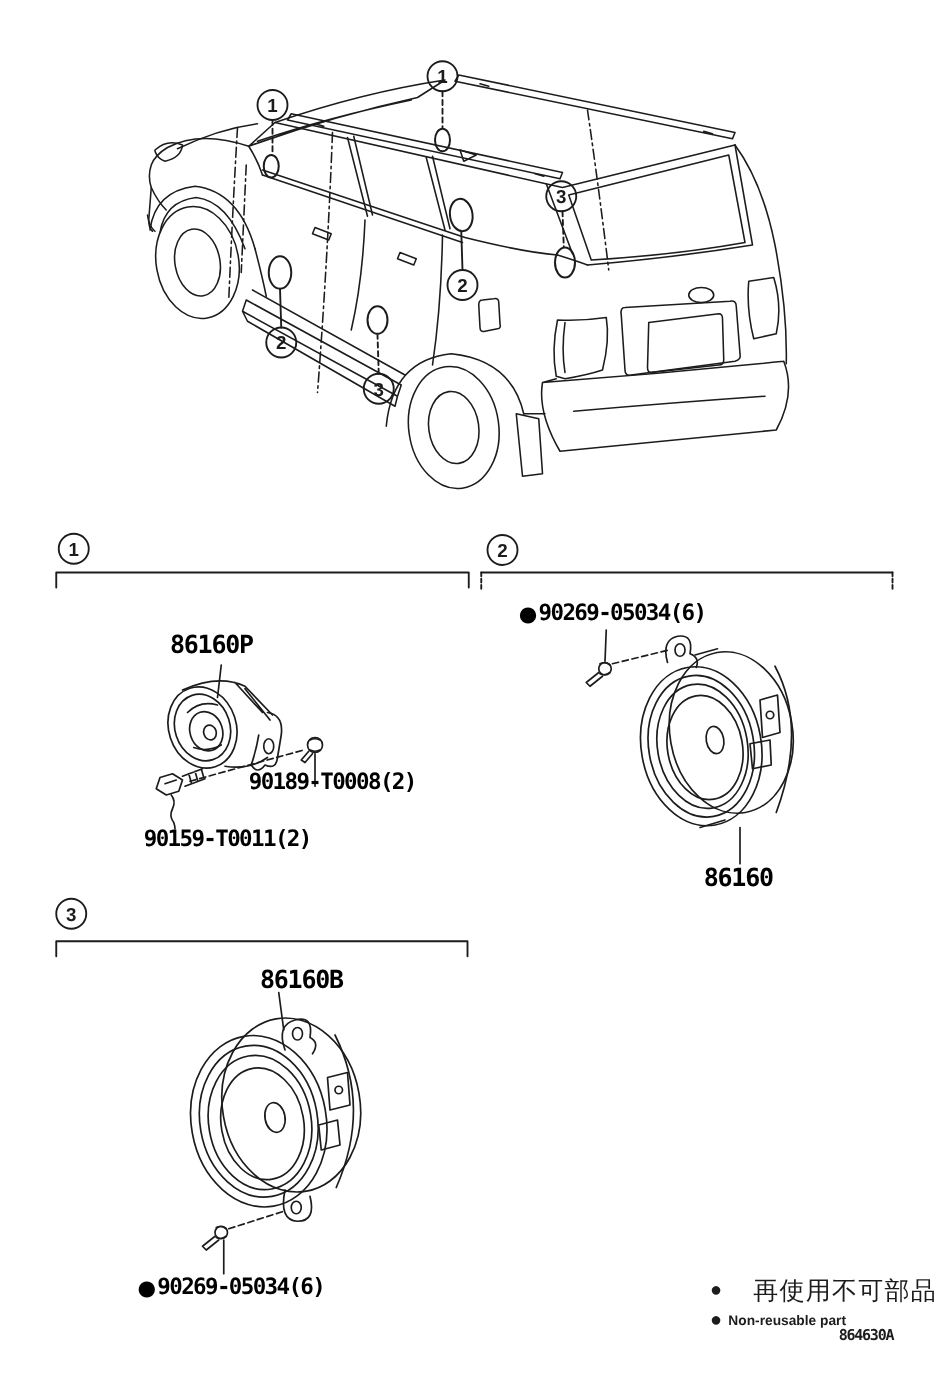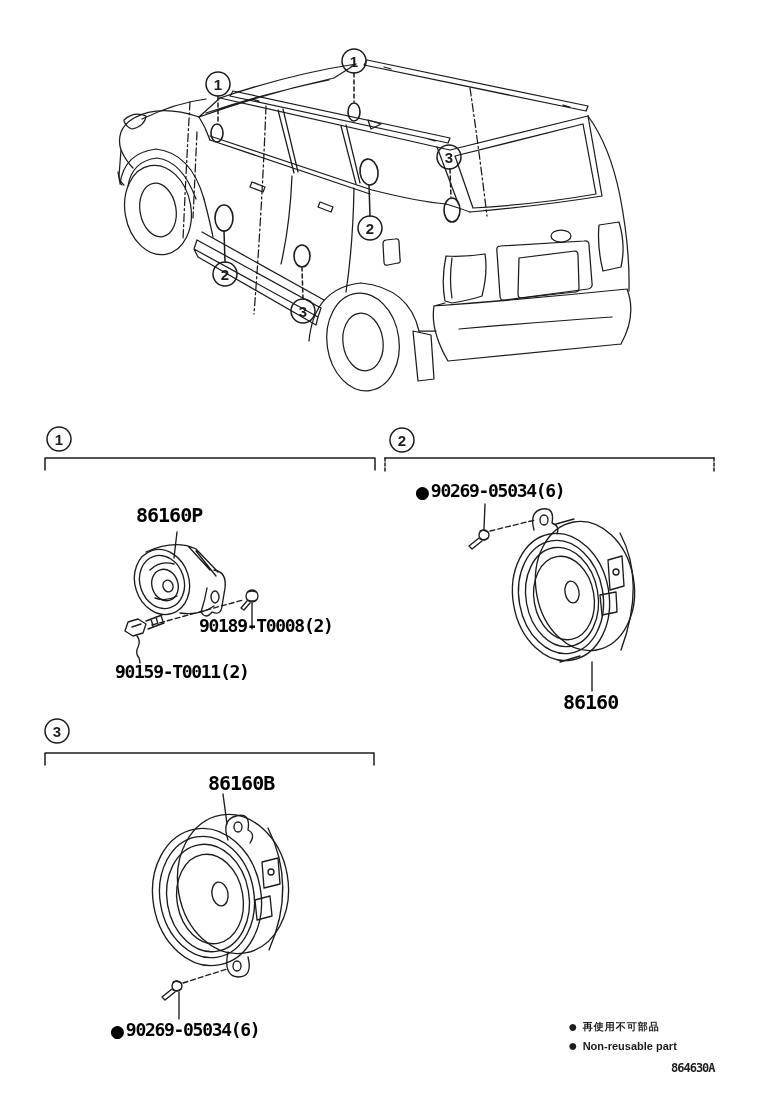--- a/index.html
+++ b/index.html
@@ -8,21 +8,21 @@
   svg{position:absolute;left:0;top:0;}
   .lbl{position:absolute;font-family:"DejaVu Sans Mono","Liberation Mono",monospace;
        font-weight:bold;color:#000000;white-space:nowrap;line-height:1.1;}
   .lbl-main{font-size:20px;letter-spacing:-1px;}
   .lbl-fast{font-size:18px;letter-spacing:-1.3px;}
   .bullet{font-family:"DejaVu Sans","Liberation Sans",sans-serif;font-size:17px;
           vertical-align:-1px;margin-right:1px;letter-spacing:0;}
   #legend{position:absolute;left:568px;top:1019px;display:flex;flex-direction:column;gap:3px;}
   .legend-row{display:flex;align-items:center;gap:5px;}
   .legend-bullet{font-size:16px;line-height:1;}
-  .legend-ja{font-size:10px;font-weight:bold;letter-spacing:1px;}
+  .legend-ja{font-size:20px;font-weight:normal;letter-spacing:1px;margin-left:20px;}
   .legend-en{font-size:11px;font-weight:bold;}
   #figcode{position:absolute;left:671px;top:1061px;font-family:"DejaVu Sans Mono","Liberation Mono",monospace;
            font-weight:bold;font-size:12px;letter-spacing:-1px;}
   text{font-family:"Liberation Sans",sans-serif;font-weight:bold;}
 </style>
 </head>
 <body>
 
 <div id="page">
 

